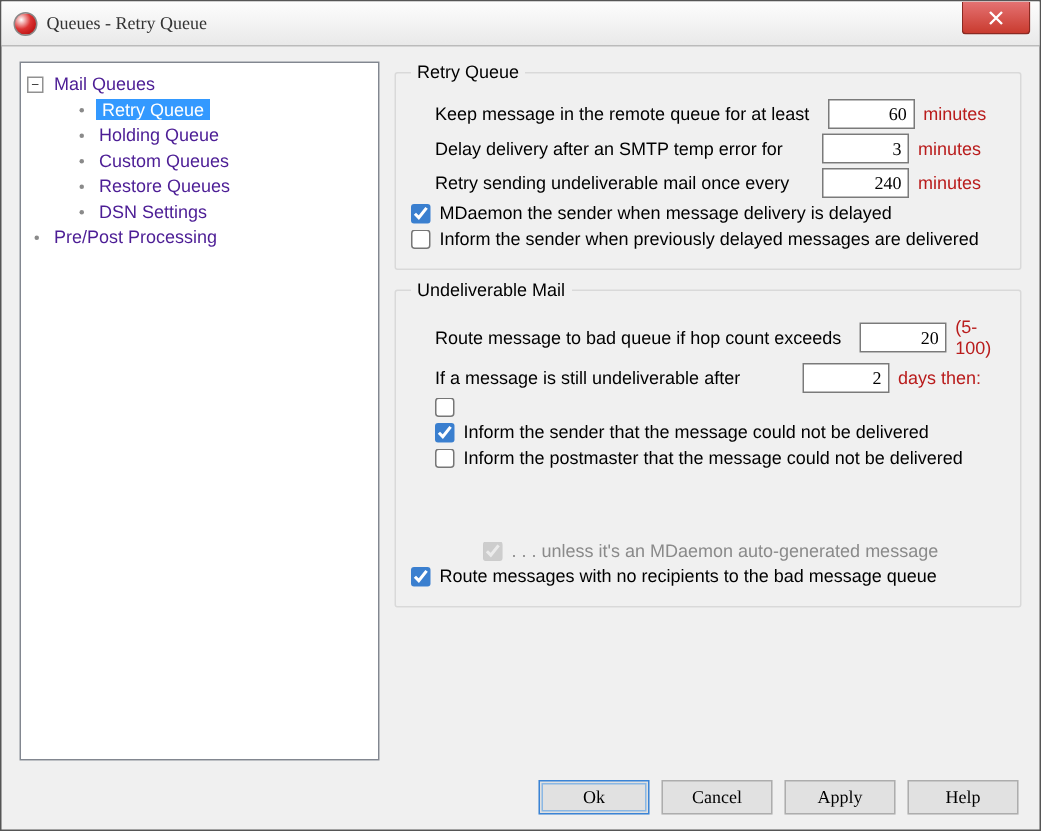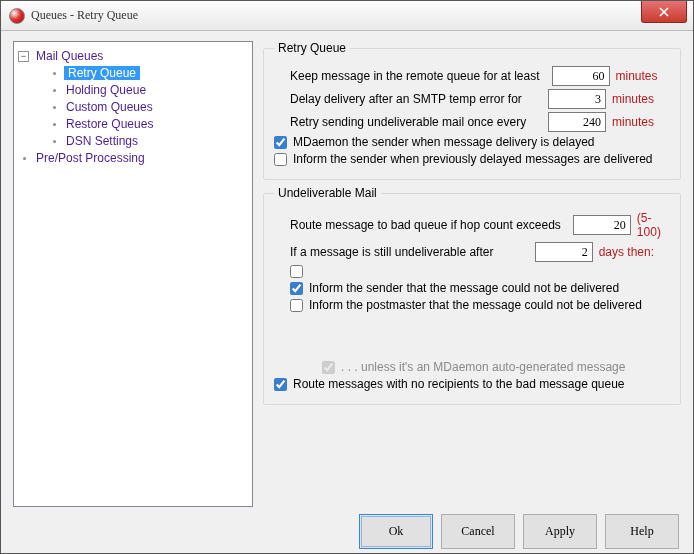--- a/index.html
+++ b/index.html
@@ -27,21 +27,21 @@
   legend { padding:0 4px; color:#000; font-size:12px; }
   .row { display:flex; align-items:center; margin:3px 16px; gap:6px; }
   .row .lbl { flex:0 0 auto; }
   .num { width:58px; height:20px; border:1px solid #7a7a7a; background:#fff; font:12px "Segoe UI"; text-align:right; padding:1px 4px;}
   .chk-row { display:flex; align-items:center; margin:3px 0; gap:6px; }
   input[type=checkbox] { width:13px; height:13px; margin:0; accent-color:#3a7fcf;}
   .indent { padding-left:16px; }
   .disabled { color:#8a8a8a; }
   .unit { color:#b91c1c; }
   .button-bar { height:44px; display:flex; justify-content:flex-end; align-items:center; gap:8px; padding:0 14px 0 0; }
-  .btn { min-width:74px; height:35px; border:1px solid #adadad; background:#e1e1e1; font:12px "Segoe UI"; cursor:pointer; }
+  .btn { min-width:74px; height:23px; border:1px solid #adadad; background:#e1e1e1; font:12px "Segoe UI"; cursor:pointer; }
   .btn.default { border:1px solid #3a84d6; outline:1px solid #8ab7e4; outline-offset:-3px;}
   .spacer { flex:1; }
 </style>
 </head>
 <body>
 
 <div class="window">
   <div class="titlebar">
     <div class="app-icon"></div>
     <div class="title">Queues - Retry Queue</div>

